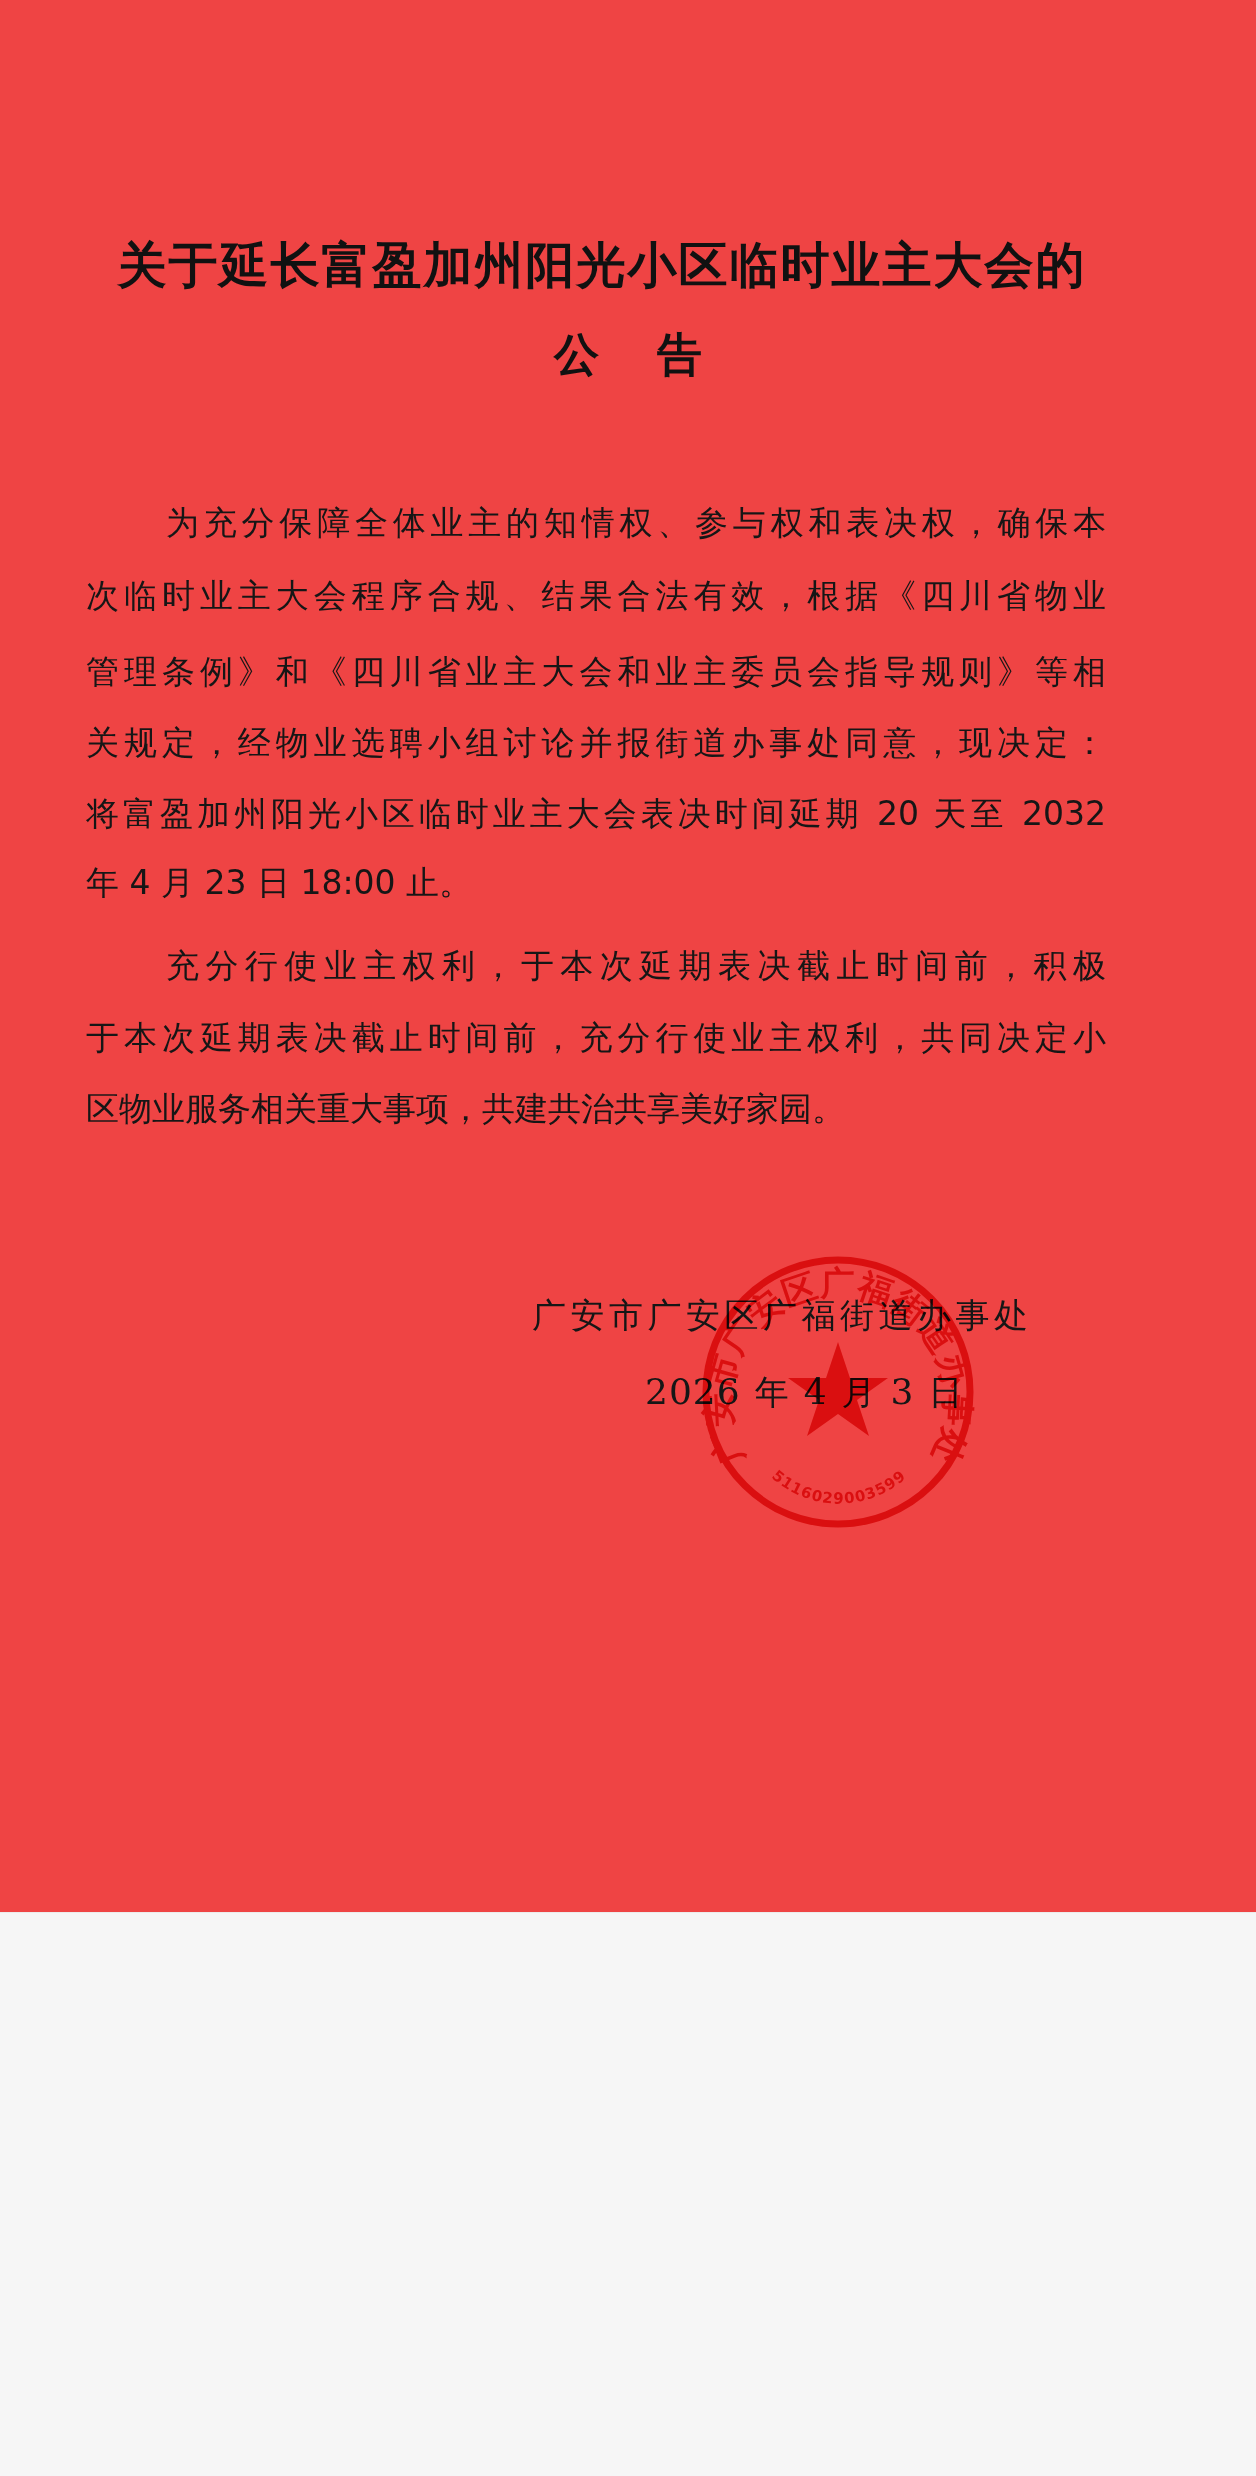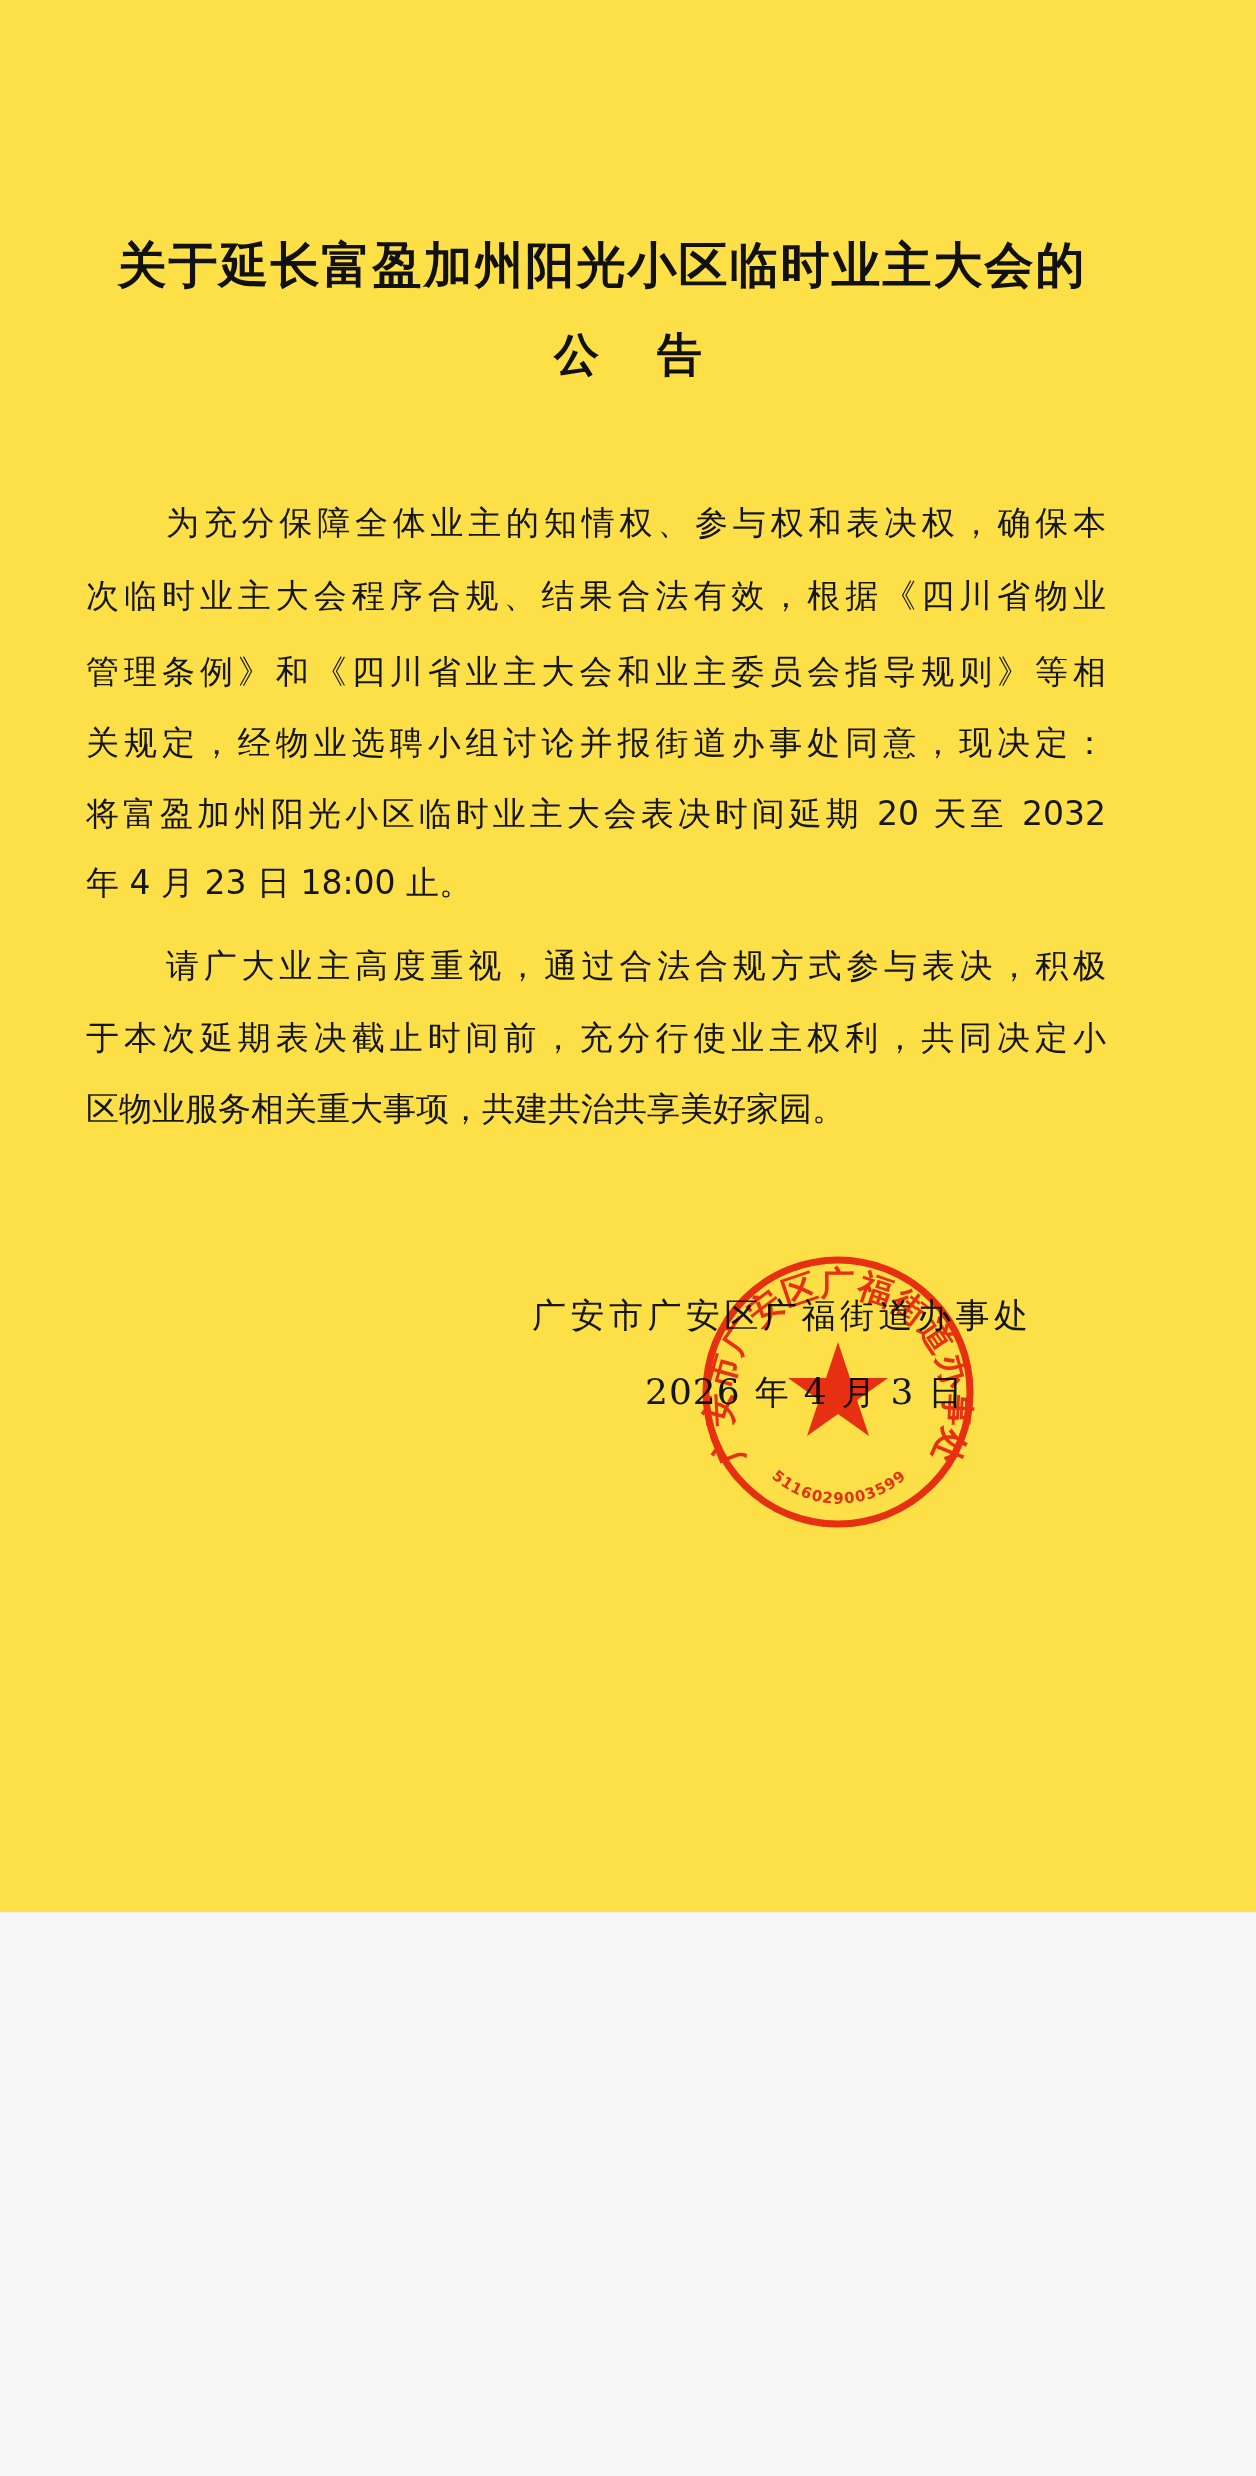--- a/index.html
+++ b/index.html
@@ -9,21 +9,21 @@
       height: 2476px;
       background: #f6f6f6;
       overflow: hidden;
     }
     .page {
       position: absolute;
       left: 0;
       top: 0;
       width: 1256px;
       height: 1912px;
-      background: #fde047;
+      background: #ef4444;
       border-bottom: 1px solid #ececec;
     }
     .title {
       position: absolute;
       left: 0;
       width: 1256px;
       text-align: center;
       font-family: "DejaVu Serif", "Liberation Serif", serif;
       font-weight: bold;
       color: #111111;
@@ -92,21 +92,21 @@
   <h1 class="title title-line1">关于延长富盈加州阳光小区临时业主大会的</h1>
   <h1 class="title title-line2"><span>公</span><span class="sp"></span><span>告</span></h1>
 
   <p class="body-line indent" style="top:485px;">为充分保障全体业主的知情权、参与权和表决权，确保本</p>
   <p class="body-line" style="top:558px;">次临时业主大会程序合规、结果合法有效，根据《四川省物业</p>
   <p class="body-line" style="top:634px;">管理条例》和《四川省业主大会和业主委员会指导规则》等相</p>
   <p class="body-line" style="top:705px;">关规定，经物业选聘小组讨论并报街道办事处同意，现决定：</p>
   <p class="body-line" style="top:776px;">将富盈加州阳光小区临时业主大会表决时间延期 20 天至 2032</p>
   <p class="body-line last" style="top:845px;">年 4 月 23 日 18:00 止。</p>
 
-  <p class="body-line indent" style="top:928px;">请广大业主高度重视，通过合法合规方式参与表决，积极</p>
+  <p class="body-line indent" style="top:928px;">充分行使业主权利，于本次延期表决截止时间前，积极</p>
   <p class="body-line" style="top:1000px;">于本次延期表决截止时间前，充分行使业主权利，共同决定小</p>
   <p class="body-line last" style="top:1071px;">区物业服务相关重大事项，共建共治共享美好家园。</p>
 
   <div class="sign sign-org">广安市广安区广福街道办事处</div>
   <div class="sign sign-date">
     <span class="num">2026</span><span class="gap"></span><span>年</span><span class="gap"></span><span class="num">4</span><span class="gap"></span><span>月</span><span class="gap"></span><span class="num">3</span><span class="gap"></span><span>日</span>
   </div>
 
   <svg class="stamp" viewBox="0 0 276 276">
     <defs>

